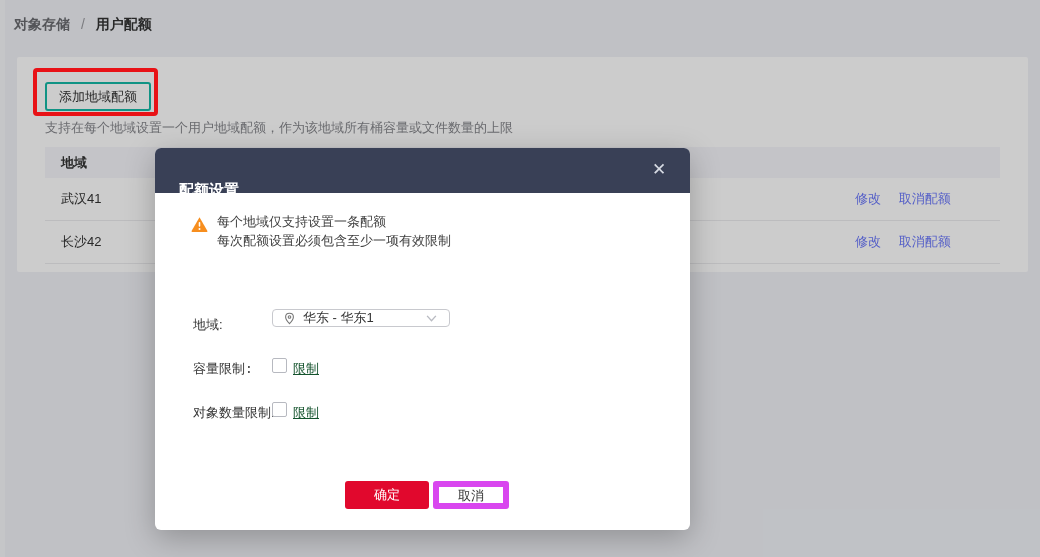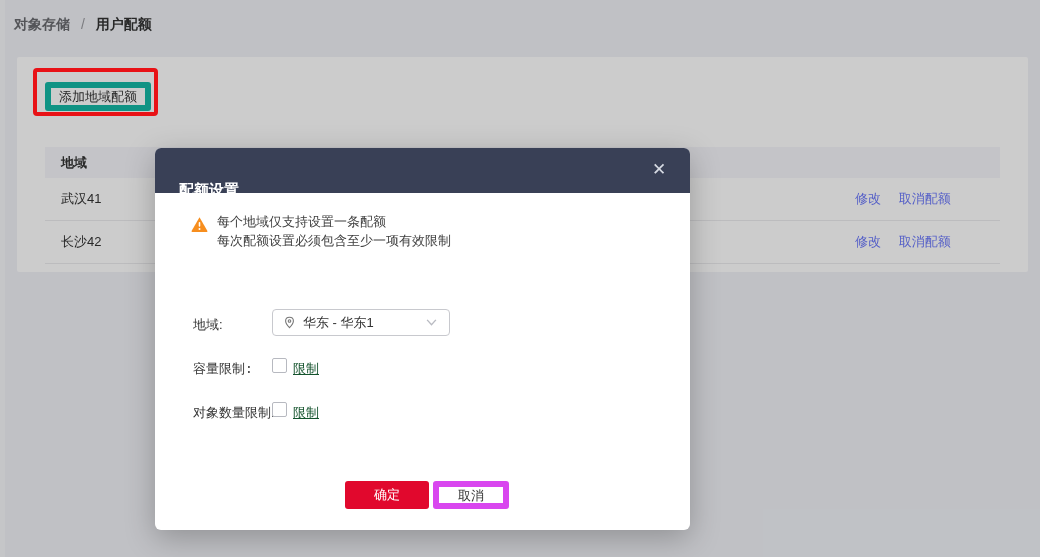--- a/index.html
+++ b/index.html
@@ -16,21 +16,21 @@
   .breadcrumb .parent { color:#6a6b70; cursor:pointer; }
   .breadcrumb .sep { color:#9a9ba0; margin:0 7px; font-weight:400; }
   .breadcrumb .current { color:#333; }
   
   .card {
     position:absolute; left:17px; top:57px; width:1011px; height:215px;
     background:#ffffff; border-radius:2px;
   }
   .add-btn {
     position:absolute; left:28px; top:25px; width:106px; height:29px;
-    background:#fff; border:6px solid #14b8a6; border-radius:3px;
+    background:#fff; border:2px solid #14b8a6; border-radius:3px;
     font-size:13px; color:#333; cursor:pointer; font-family:inherit;
   }
   .desc { position:absolute; left:28px; top:62px; font-size:13px; color:#86878c; }
   .table { position:absolute; left:28px; top:90px; width:955px; }
   .thead {
     display:flex; height:31px; background:#f5f6fa; align-items:center;
     font-size:13px; font-weight:700; color:#333;
   }
   .col-region { width:800px; padding-left:16px; }
   .col-action { width:155px; padding-left:10px; position:relative; }
@@ -68,21 +68,21 @@
   }
   .warn-icon { position:absolute; left:36px; top:68px; width:17px; height:16px; }
   .warn-text {
     position:absolute; left:62px; top:64px; font-size:13px; color:#404040; line-height:19px;
   }
   .field-label { position:absolute; left:38px; font-size:13px; color:#333; }
   .lbl-region { top:168px; }
   .lbl-capacity { top:212px;font-family:Liberation Mono, monospace; }
   .lbl-count { top:256px; }
   .select {
-    position:absolute; left:117px; top:161px; width:178px; height:27px;
+    position:absolute; left:117px; top:161px; width:178px; height:18px;
     border:1px solid #c8c9ce; border-radius:4px; background:#fff;
     display:flex; align-items:center; cursor:pointer;
   }
   .select .pin { width:13px; height:13px; margin-left:10px; flex:none; }
   .select .sel-text { font-size:13px; color:#333; margin-left:7px; flex:1; }
   .select .chev { width:11px; height:7px; margin-right:12px; flex:none; }
   .checkbox {
     position:absolute; left:117px; width:15px; height:15px;
     border:1px solid #b7b9c0; border-radius:2px; background:#fff; cursor:pointer;
   }
@@ -108,20 +108,21 @@
 <div class="left-strip"></div>
 
 <div class="breadcrumb">
   <span class="parent">对象存储</span>
   <span class="sep">/</span>
   <span class="current">用户配额</span>
 </div>
 
 <div class="card">
   <button class="add-btn">添加地域配额</button>
+  <div class="desc">支持在每个地域设置一个用户地域配额，作为该地域所有桶容量或文件数量的上限</div>
 
   <div class="table">
     <div class="thead">
       <div class="col-region">地域</div>
     </div>
     <div class="trow">
       <div class="col-region">武汉41</div>
       <div class="col-action">
         <a class="link">修改</a>
         <a class="link">取消配额</a>

